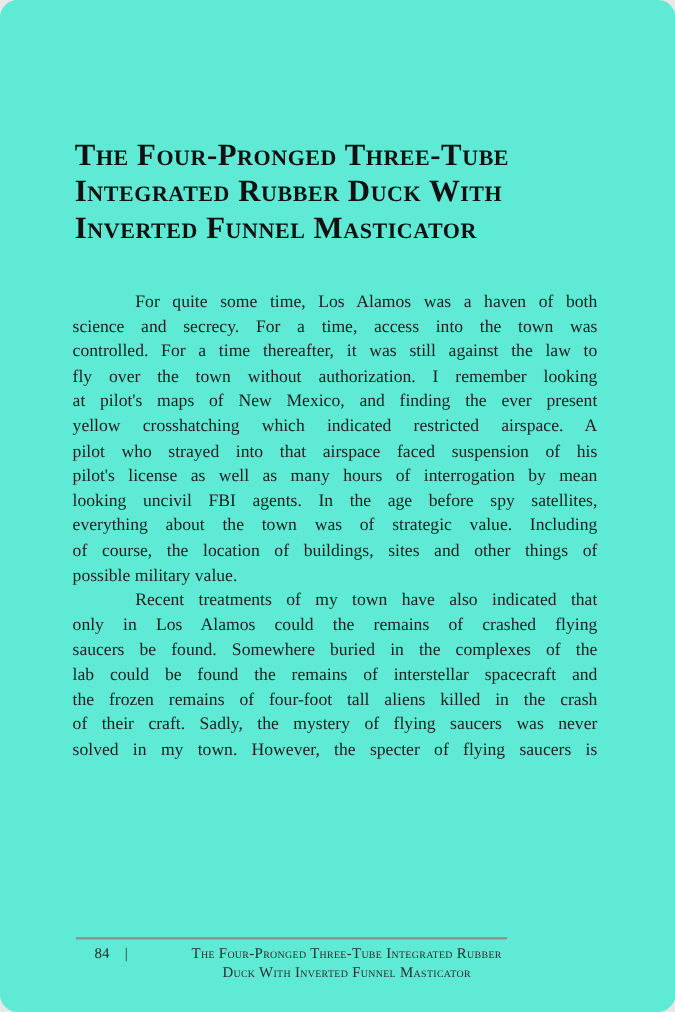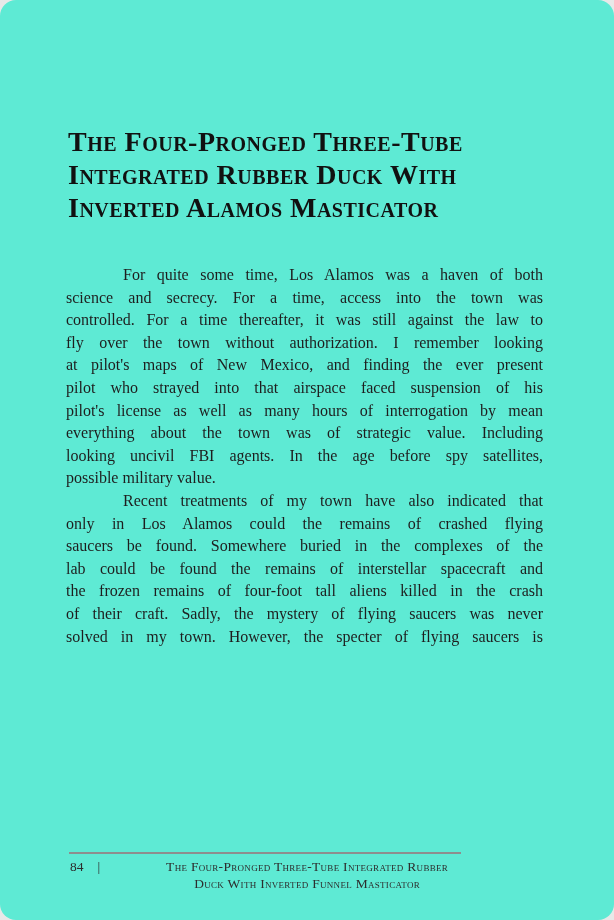--- a/index.html
+++ b/index.html
@@ -60,54 +60,57 @@
     border-top: 2px solid #8e8e8e;
     padding-top: 4px;
     display: flex;
     align-items: flex-start;
     font-size: 13.5px;
     line-height: 17px;
     color: #2d2d2d;
   }
   .footer-num {
     padding-left: 1px;
+    margin-left: 16px;
   }
   .footer-sep {
     margin: 0 13px 0 14px;
   }
   .footer-title {
     flex: 1;
     text-align: center;
     font-variant: small-caps;
     letter-spacing: 0.3px;
   }
   .footer-title-line { white-space: nowrap; margin-left: 40px; }
 </style>
 </head>
 <body>
 
 <div class="page">
 
   <div class="doc-title">
     <div class="title-line">The Four-Pronged Three-Tube</div>
     <div class="title-line">Integrated Rubber Duck With</div>
-    <div class="title-line">Inverted Alamos Masticator</div>
+    <div class="title-line">Inverted Funnel Masticator</div>
   </div>
 
   <div class="body-text">
     <div>
       <div class="body-line first-line">For quite some time, Los Alamos was a haven of both</div>
       <div class="body-line">science and secrecy.  For a time, access into the town was</div>
       <div class="body-line">controlled.  For a time thereafter, it was still against the law to</div>
       <div class="body-line">fly over the town without authorization.  I remember looking</div>
       <div class="body-line">at pilot's maps of New Mexico, and finding the ever present</div>
+      <div class="body-line">yellow crosshatching which indicated restricted airspace.  A</div>
       <div class="body-line">pilot who strayed into that airspace faced suspension of his</div>
       <div class="body-line">pilot's license as well as many hours of interrogation by mean</div>
+      <div class="body-line">looking uncivil FBI agents.  In the age before spy satellites,</div>
       <div class="body-line">everything about the town was of strategic value.  Including</div>
-      <div class="body-line">looking uncivil FBI agents.  In the age before spy satellites,</div>
+      <div class="body-line">of course, the location of buildings, sites and other things of</div>
       <div class="body-line last-line">possible military value.</div>
     </div>
     <div>
       <div class="body-line first-line">Recent treatments of my town have also indicated that</div>
       <div class="body-line">only in Los Alamos could the remains of crashed flying</div>
       <div class="body-line">saucers be found.  Somewhere buried in the complexes of the</div>
       <div class="body-line">lab could be found the remains of interstellar spacecraft and</div>
       <div class="body-line">the frozen remains of four-foot tall aliens killed in the crash</div>
       <div class="body-line">of their craft.  Sadly, the mystery of flying saucers was never</div>
       <div class="body-line">solved in my town.  However, the specter of flying saucers is</div>

